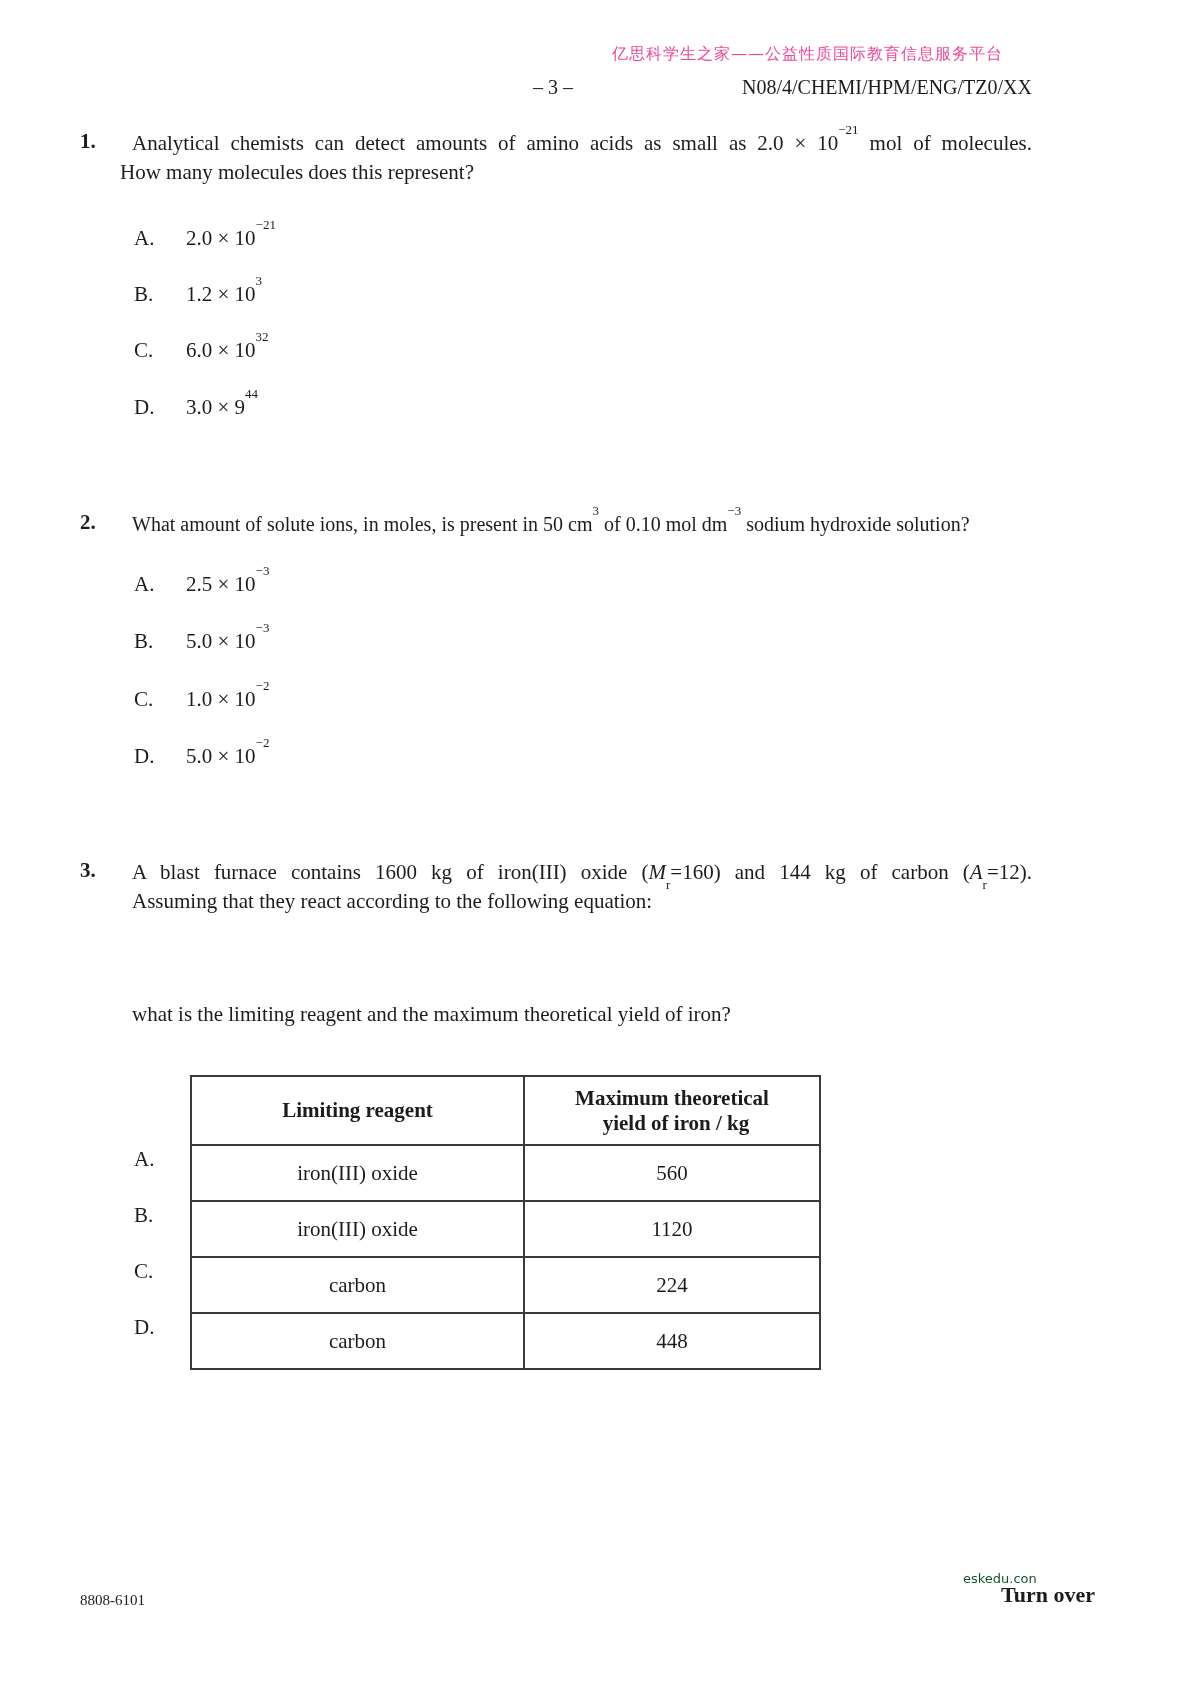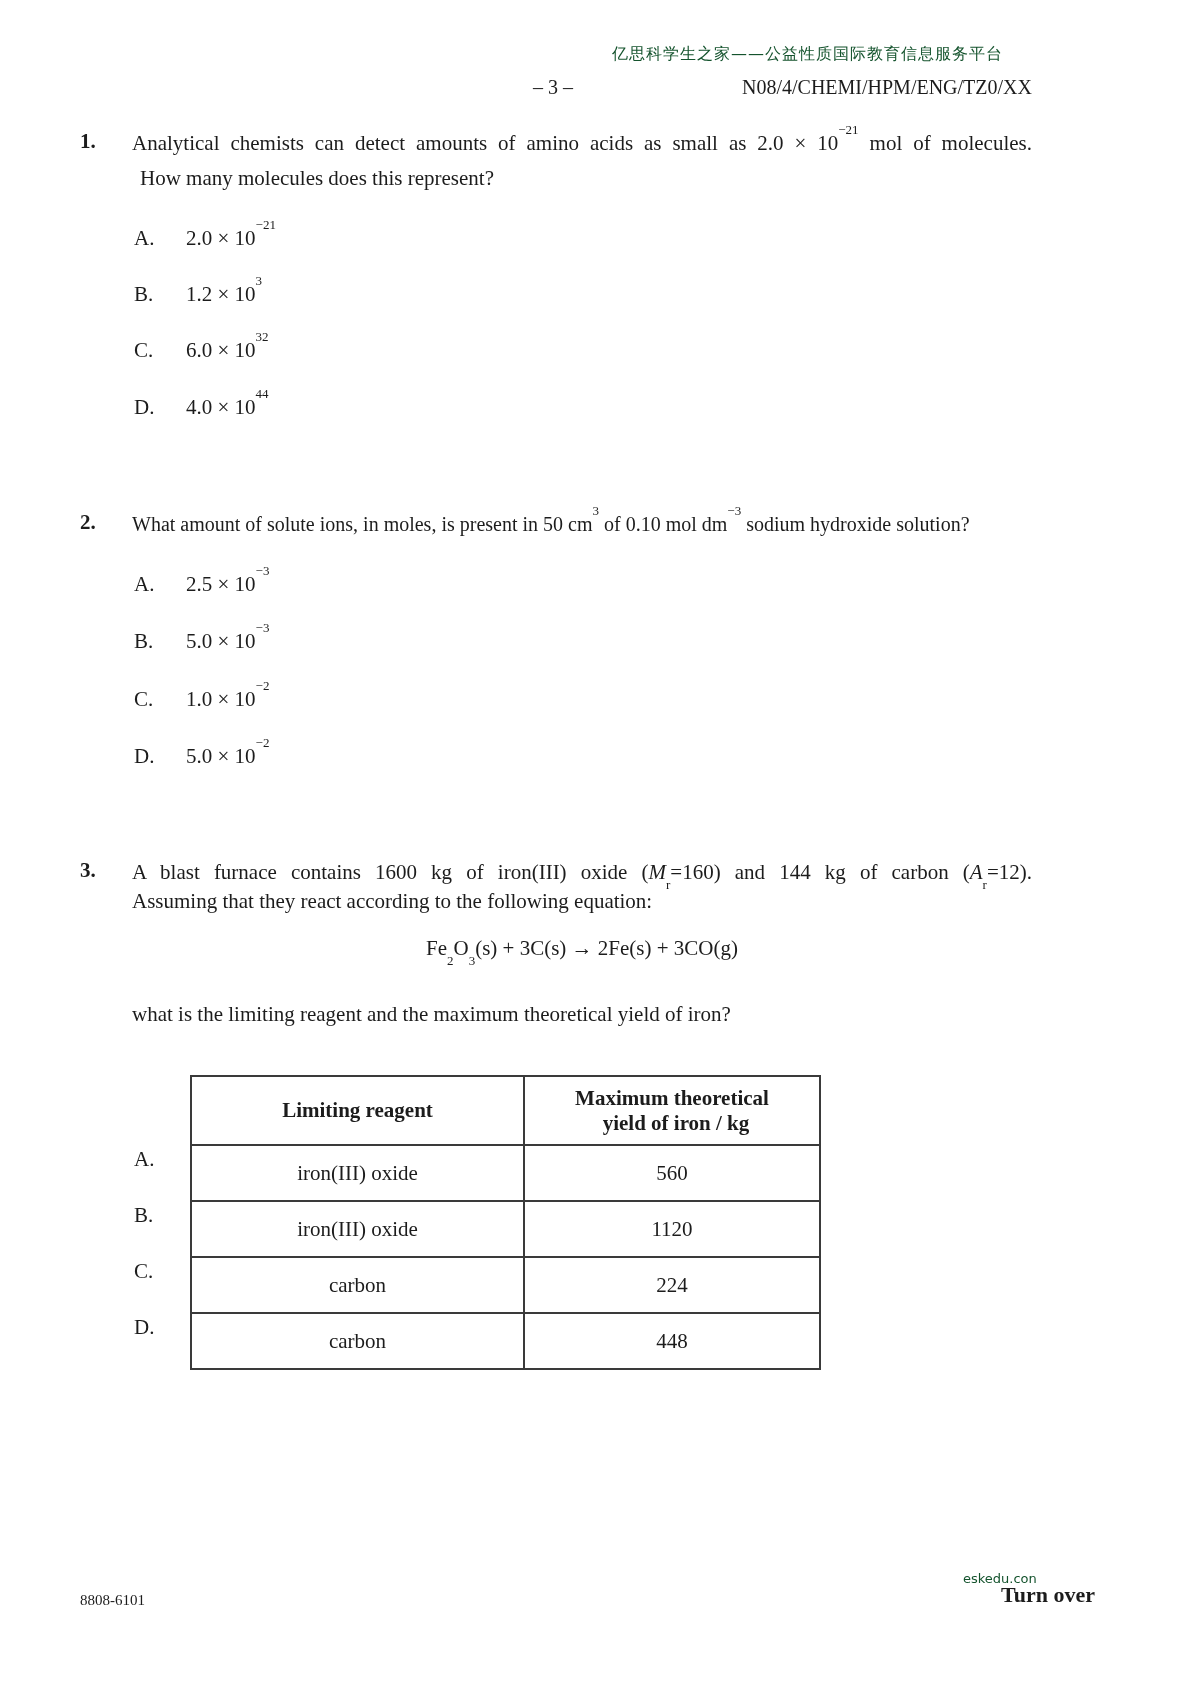--- a/index.html
+++ b/index.html
@@ -1,21 +1,21 @@
 <!DOCTYPE html>
 <html><head>
 <meta charset="utf-8">
 <style>
   html,body{margin:0;padding:0;background:#888;}
   .page{
     position:relative;width:1191px;height:1684px;background:#ffffff;
     font-family:"Liberation Serif", serif;color:#1c1c1c;overflow:hidden;margin:0 auto;
   }
   .abs{position:absolute;}
-  .cn{font-size:16px;color:#14532d;letter-spacing:1px;font-family:"DejaVu Sans", sans-serif;}
+  .cn{font-size:16px;color:#ec4899;letter-spacing:1px;font-family:"DejaVu Sans", sans-serif;}
   .hdr{font-size:20px;}
   .qnum{font-weight:bold;font-size:21px;}
   .qtext{font-size:21px;line-height:28px;}
   .nowrap{white-space:nowrap;}
   .just{text-align:justify;text-align-last:justify;}
   .optletter{font-size:21px;}
   .optval{font-size:21px;}
   sup.e{font-size:13px;position:relative;top:-8px;line-height:0;}
   sub.s{font-size:13px;position:relative;top:5px;line-height:0;}
   .it{font-style:italic;}
@@ -38,54 +38,53 @@
 <body>
 
 <div class="page">
 
   <div class="abs cn" style="left:612px;top:44px;">亿思科学生之家——公益性质国际教育信息服务平台</div>
   <div class="abs hdr" style="left:533px;top:76px;">– 3 –</div>
   <div class="abs hdr" style="top:76px;right:159px;">N08/4/CHEMI/HPM/ENG/TZ0/XX</div>
 
   <div class="abs qnum" style="left:80px;top:129px;">1.</div>
   <div class="abs qtext just" style="left:132px;top:129px;width:900px;"><span>Analytical chemists can detect amounts of amino acids as small as 2.0 × 10</span><sup class="e">−21</sup><span> mol of molecules.</span></div>
-  <div class="abs qtext" style="left:140px;top:158px;margin-top:6px;">How many molecules does this represent?</div>
+  <div class="abs qtext" style="left:120px;top:158px;">How many molecules does this represent?</div>
 
   <div class="abs optletter" style="left:134px;top:226px;">A.</div>
   <div class="abs optval" style="left:186px;top:226px;"><span>2.0 × 10</span><sup class="e">−21</sup></div>
 
   <div class="abs optletter" style="left:134px;top:282px;">B.</div>
   <div class="abs optval" style="left:186px;top:282px;"><span>1.2 × 10</span><sup class="e">3</sup></div>
 
   <div class="abs optletter" style="left:134px;top:338px;">C.</div>
   <div class="abs optval" style="left:186px;top:338px;"><span>6.0 × 10</span><sup class="e">32</sup></div>
 
   <div class="abs optletter" style="left:134px;top:395px;">D.</div>
-  <div class="abs optval" style="left:186px;top:395px;"><span>4.0 × 10</span><sup class="e">44</sup></div>
+  <div class="abs optval" style="left:186px;top:395px;"><span>3.0 × 9</span><sup class="e">44</sup></div>
 
   <div class="abs qnum" style="left:80px;top:510px;">2.</div>
   <div class="abs qtext nowrap" style="left:132px;top:510px;font-size:20px;"><span>What amount of solute ions, in moles, is present in 50 cm</span><sup class="e">3</sup><span> of 0.10 mol dm</span><sup class="e">−3</sup><span> sodium hydroxide solution?</span></div>
 
   <div class="abs optletter" style="left:134px;top:572px;">A.</div>
   <div class="abs optval" style="left:186px;top:572px;"><span>2.5 × 10</span><sup class="e">−3</sup></div>
 
   <div class="abs optletter" style="left:134px;top:629px;">B.</div>
   <div class="abs optval" style="left:186px;top:629px;"><span>5.0 × 10</span><sup class="e">−3</sup></div>
 
   <div class="abs optletter" style="left:134px;top:687px;">C.</div>
   <div class="abs optval" style="left:186px;top:687px;"><span>1.0 × 10</span><sup class="e">−2</sup></div>
 
   <div class="abs optletter" style="left:134px;top:744px;">D.</div>
   <div class="abs optval" style="left:186px;top:744px;"><span>5.0 × 10</span><sup class="e">−2</sup></div>
 
   <div class="abs qnum" style="left:80px;top:858px;">3.</div>
   <div class="abs qtext just" style="left:132px;top:858px;width:900px;"><span>A blast furnace contains 1600 kg of iron(III) oxide (</span><span class="it">M</span><sub class="s">r</sub><span>=160) and 144 kg of carbon (</span><span class="it">A</span><sub class="s">r</sub><span>=12).</span></div>
   <div class="abs qtext" style="left:132px;top:887px;">Assuming that they react according to the following equation:</div>
 
-  <div class="abs eq" style="left:132px;top:936px;"><span>Fe</span><sub class="s">2</sub><span>O</span><sub class="s">3</sub><span>(s) + 3C(s) → 2Fe(s) + 3CO(g)</span></div>
 
   <div class="abs qtext" style="left:132px;top:1000px;">what is the limiting reagent and the maximum theoretical yield of iron?</div>
 
   <div class="abs optletter" style="left:134px;top:1147px;">A.</div>
   <div class="abs optletter" style="left:134px;top:1203px;">B.</div>
   <div class="abs optletter" style="left:134px;top:1259px;">C.</div>
   <div class="abs optletter" style="left:134px;top:1315px;">D.</div>
 
   <table class="ans abs" style="left:190px;top:1063px;">
     <tbody>

